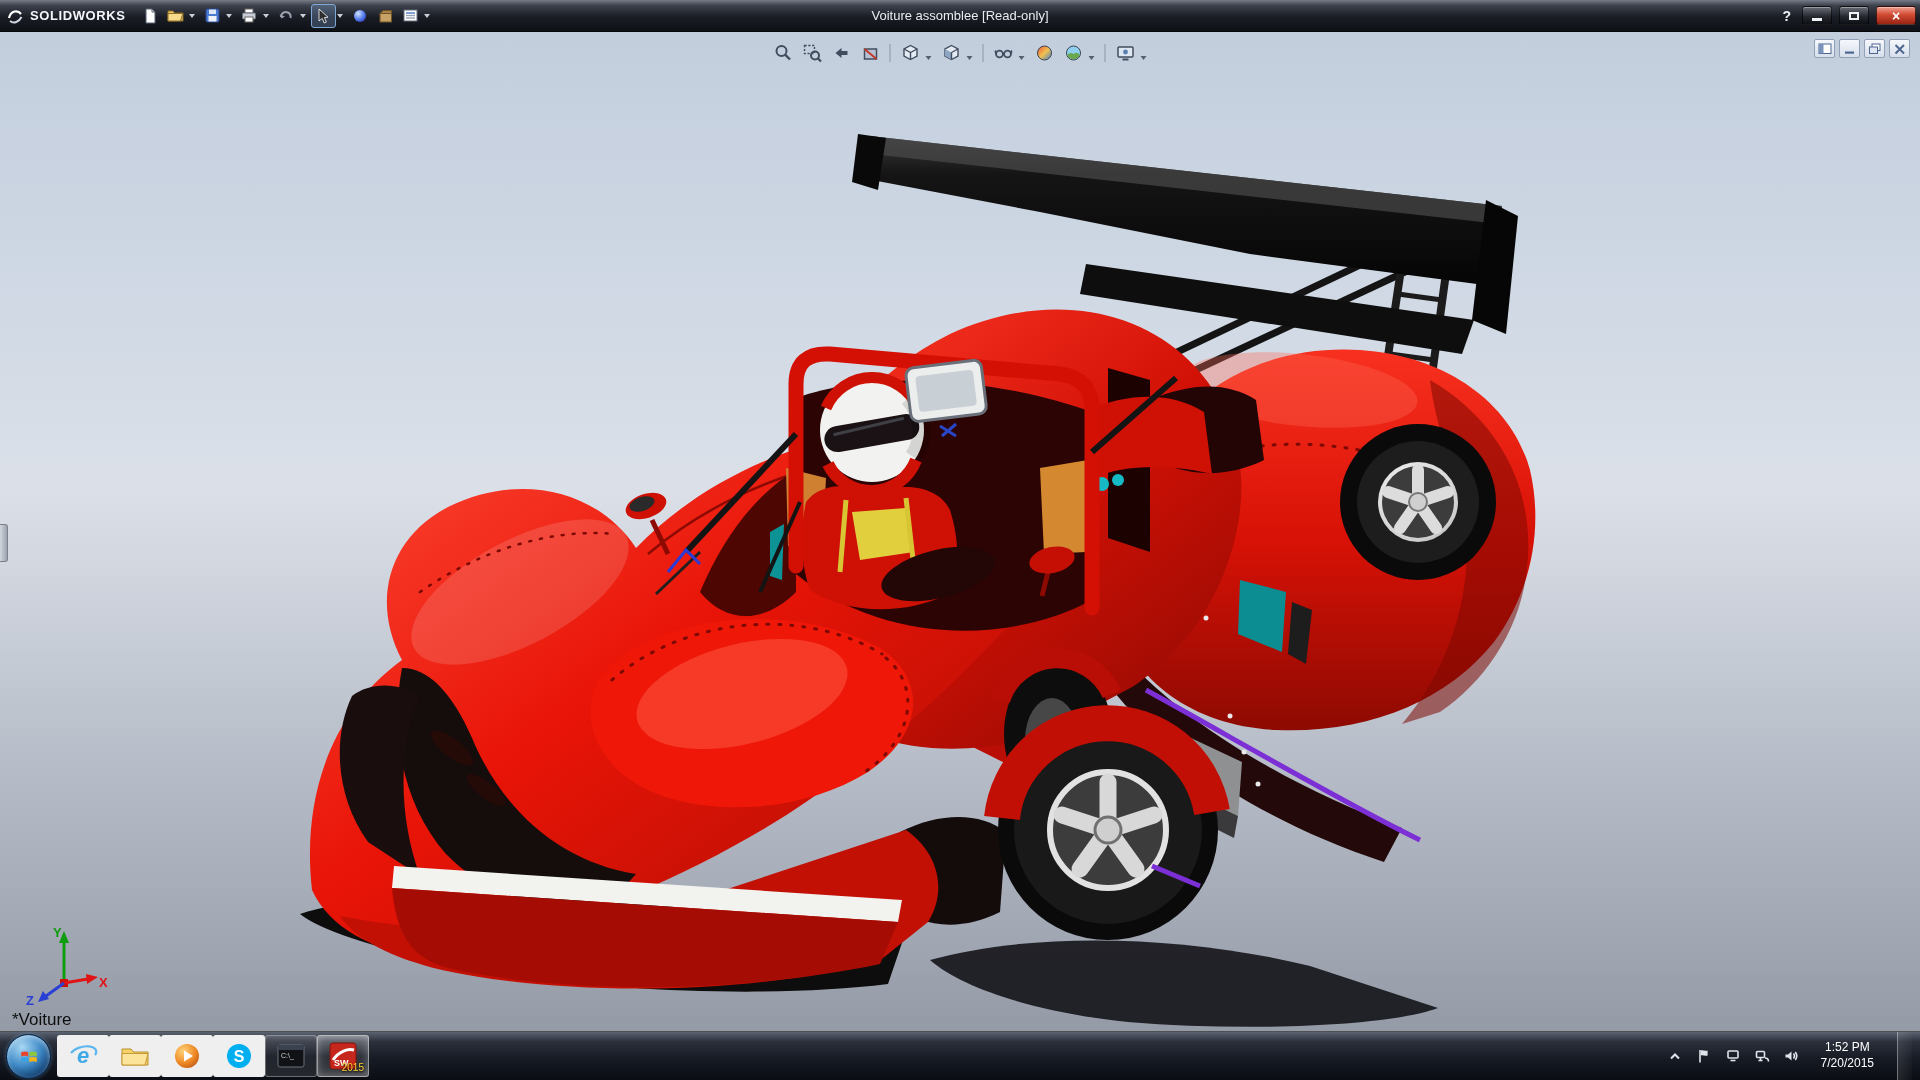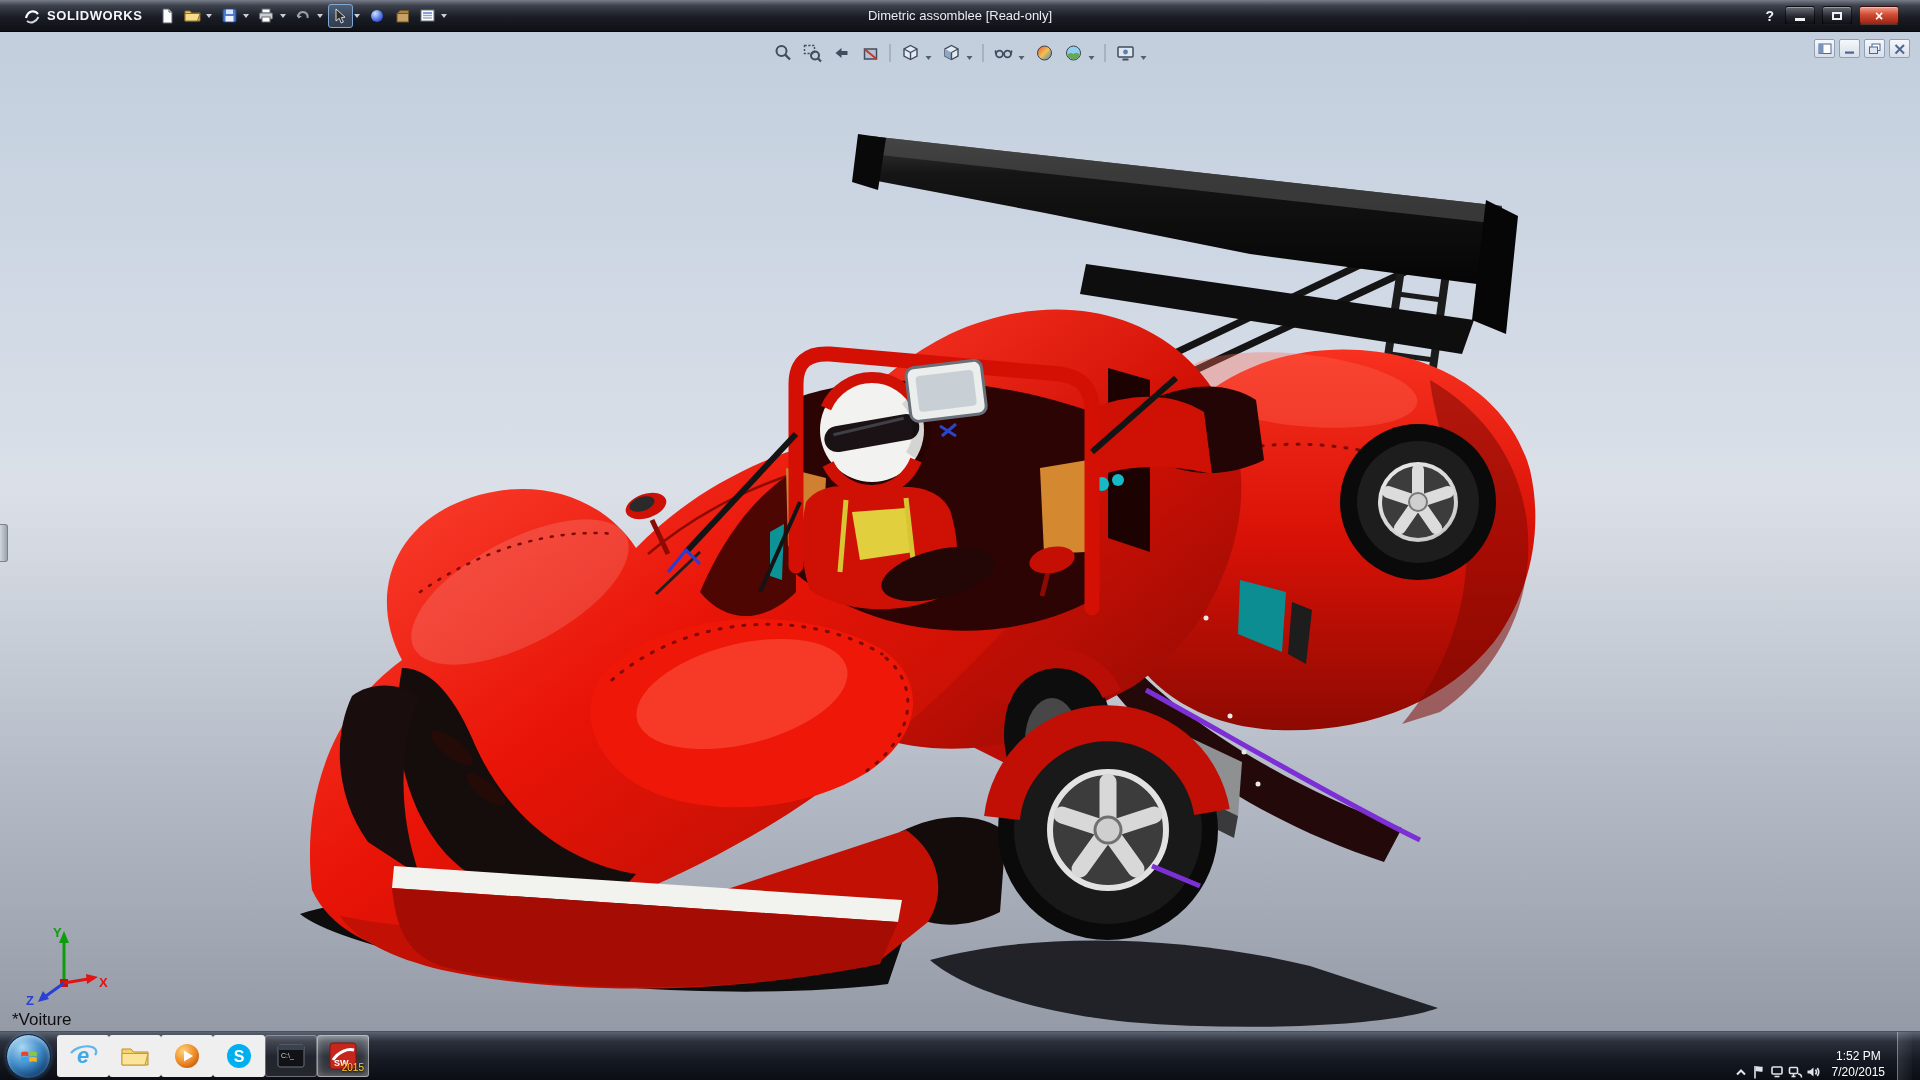--- a/index.html
+++ b/index.html
@@ -1,20 +1,20 @@
 <!DOCTYPE html>
 <html><head>
 <meta charset="utf-8">
 <style>
   *{margin:0;padding:0;box-sizing:border-box}
   html,body{width:1920px;height:1080px;overflow:hidden;background:#000;font-family:"Liberation Sans",sans-serif}
   .screen{position:relative;width:1920px;height:1080px;overflow:hidden}
 
   
-  .titlebar{position:absolute;top:0;left:0;width:1920px;height:32px;z-index:30;display:flex;align-items:center;padding:0 21px;
+  .titlebar{position:absolute;top:0;left:0;width:1920px;height:32px;z-index:30;display:flex;align-items:center;padding:0 4px;
     background:linear-gradient(180deg,#767c88 0%,#3c414c 18%,#1a1d25 55%,#0e1016 100%);border-bottom:1px solid #05060a}
   .brand{display:flex;align-items:center;gap:6px;padding:0 12px 0 2px}
   .brand-text{color:#f3f5f8;font-weight:bold;font-size:13px;letter-spacing:.6px}
   .tb-tools{display:flex;align-items:center}
   .tool{display:flex;align-items:center;justify-content:center;width:25px;height:24px;background:transparent;border:1px solid transparent;border-radius:3px;cursor:pointer}
   .tool.active{background:rgba(135,175,225,.28);border-color:#7fa7d8}
   .caret{width:0;height:0;border-left:3.5px solid transparent;border-right:3.5px solid transparent;border-top:4px solid #c9ced7;margin:0 5px 0 1px;display:inline-block;cursor:pointer}
   .tb-title{position:absolute;left:50%;transform:translateX(-50%);color:#e9ecf1;font-size:13px;white-space:nowrap}
   .tb-right{margin-left:auto;display:flex;align-items:center;gap:7px}
   .help-btn{background:transparent;border:none;color:#eef1f5;font-size:14px;font-weight:bold;cursor:pointer;padding:0 4px}
@@ -44,21 +44,21 @@
   
   .taskbar{position:absolute;left:0;bottom:0;width:1920px;height:49px;z-index:40;display:flex;align-items:center;padding:0 2px;
     background:linear-gradient(180deg,#5b6270 0%,#2b303c 20%,#171b24 55%,#0a0d13 100%);border-top:1px solid rgba(255,255,255,.28)}
   .start-orb{width:45px;height:45px;margin:0 6px 0 4px;border-radius:50%;border:1px solid #0a2a4c;cursor:pointer;flex:none;
     background:radial-gradient(circle at 35% 28%,#a8d8f4,#3f8ac7 45%,#134173 76%,#0a2547);
     box-shadow:inset 0 2px 5px rgba(255,255,255,.55),0 0 4px rgba(120,190,255,.4);display:flex;align-items:center;justify-content:center}
   .task-icon{width:52px;height:42px;display:flex;align-items:center;justify-content:center;border-radius:3px;border:1px solid transparent;cursor:pointer;position:relative;flex:none}
   .task-icon.open{background:linear-gradient(rgba(255,255,255,.14),rgba(255,255,255,.04) 50%,rgba(255,255,255,.10));border-color:rgba(255,255,255,.3)}
   .task-icon.active{background:linear-gradient(rgba(255,255,255,.3),rgba(255,255,255,.1) 50%,rgba(255,255,255,.2));border-color:rgba(255,255,255,.5);box-shadow:inset 0 0 9px rgba(255,255,255,.3)}
   .sw-year{position:absolute;right:4px;bottom:3px;color:#ffd22e;font-size:10px;font-weight:normal;text-shadow:0 1px 2px #000}
-  .tray{margin-left:auto;display:flex;align-items:flex-end;padding:0 6px}
+  .tray{margin-left:auto;display:flex;align-items:center;gap:11px;padding:0 6px}
   .tray-btn{width:18px;height:18px;display:flex;align-items:center;justify-content:center;background:transparent;border:none;cursor:pointer}
   .clock{color:#fff;font-size:12px;line-height:1.3;text-align:center;padding:0 10px;cursor:pointer}
   .show-desktop{width:15px;height:49px;margin-left:2px;border-left:1px solid rgba(255,255,255,.4);cursor:pointer;
     background:linear-gradient(90deg,rgba(255,255,255,.10),rgba(255,255,255,.02))}
 </style>
 </head>
 <body>
 
 <div class="screen">
 
@@ -136,21 +136,21 @@
         <svg width="15" height="13">
             <rect x="1" y="1" width="13" height="11" fill="#ffffff" stroke="#687083"></rect>
             <line x1="3" y1="4" x2="12" y2="4" stroke="#4a77c9" stroke-width="1.4"></line>
             <line x1="3" y1="6.5" x2="12" y2="6.5" stroke="#9aa4b5" stroke-width="1.4"></line>
             <line x1="3" y1="9" x2="12" y2="9" stroke="#9aa4b5" stroke-width="1.4"></line>
           </svg>
       </button>
         <span class="caret"></span>
     </div>
 
-    <div class="tb-title">Dimetric assomblee [Read-only]</div>
+    <div class="tb-title">Voiture assomblee [Read-only]</div>
 
     <div class="tb-right">
       <button class="help-btn">?</button>
       <button class="wbtn">
           <span class="glyph-min"></span>
         </button>
       <button class="wbtn">
           <span class="glyph-max"></span>
         </button>
       <button class="wbtn close">×</button>

